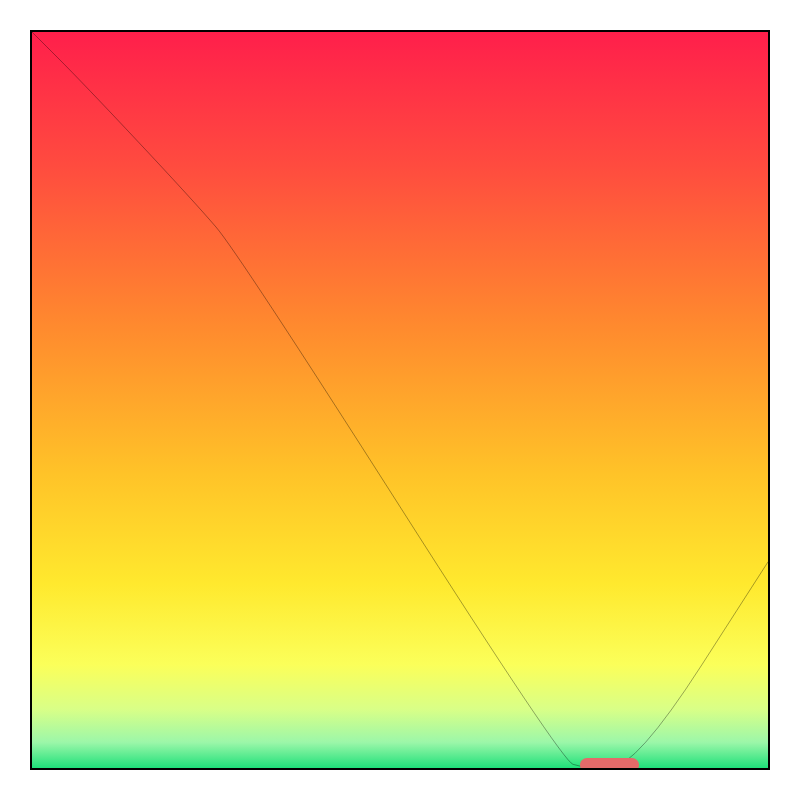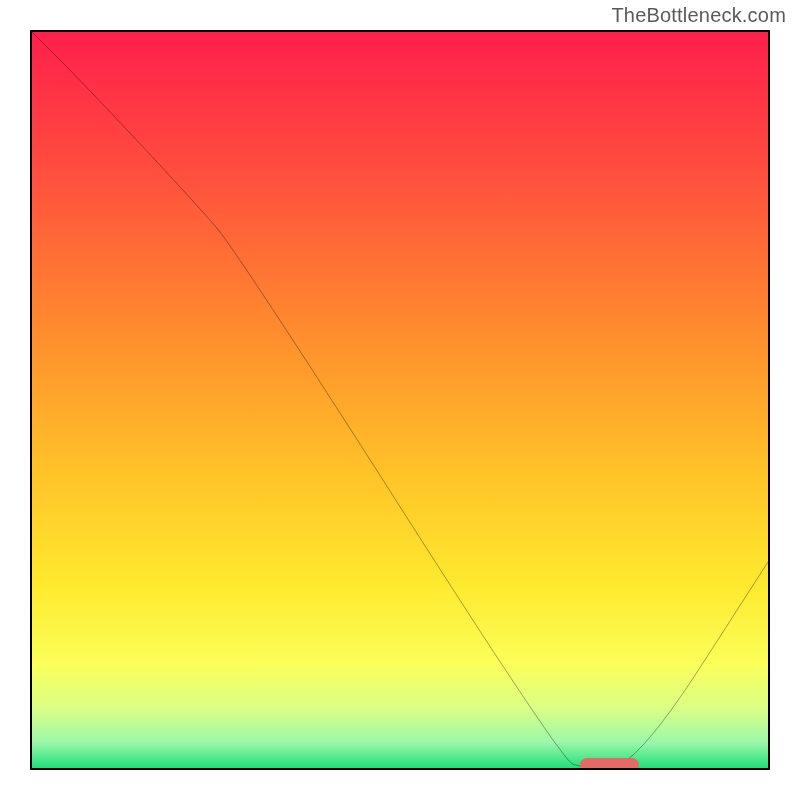--- a/index.html
+++ b/index.html
@@ -49,21 +49,20 @@
     height: 14px;
     border-radius: 7px;
     background: #e46a69;
   }
 </style>
 </head>
 <body>
 
 <div class="chart-wrapper">
 
-  <div class="attribution">TheBottleneck.com</div>
 
   <div class="plot-area">
     <svg class="gradient-bg" viewBox="0 0 100 100" preserveAspectRatio="none">
       <defs>
         <linearGradient id="bgGrad" x1="0" y1="0" x2="0" y2="1">
             <stop offset="0%" stop-color="#ff1f4b"></stop>
             <stop offset="18%" stop-color="#ff4b3f"></stop>
             <stop offset="40%" stop-color="#ff8a2e"></stop>
             <stop offset="60%" stop-color="#ffc328"></stop>
             <stop offset="75%" stop-color="#ffe92e"></stop>

